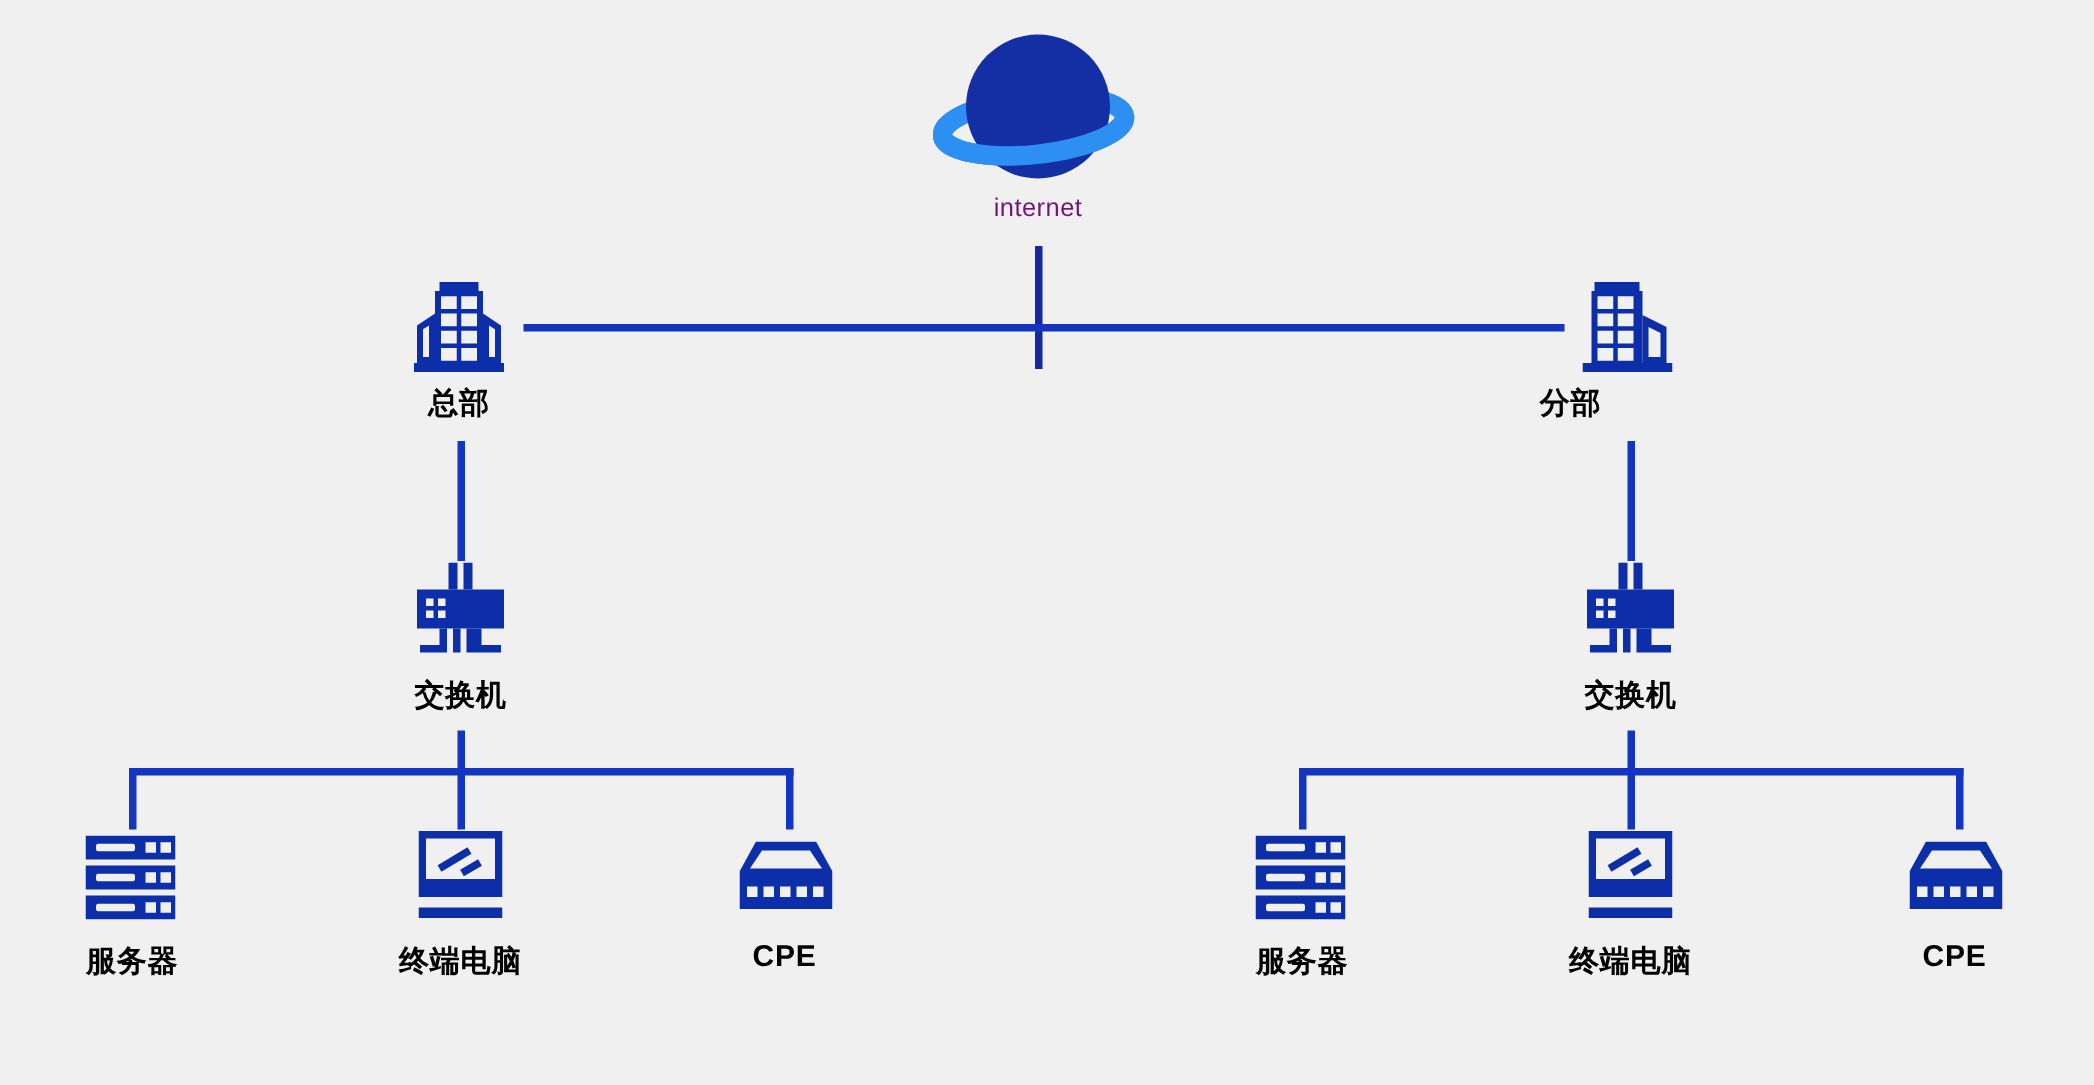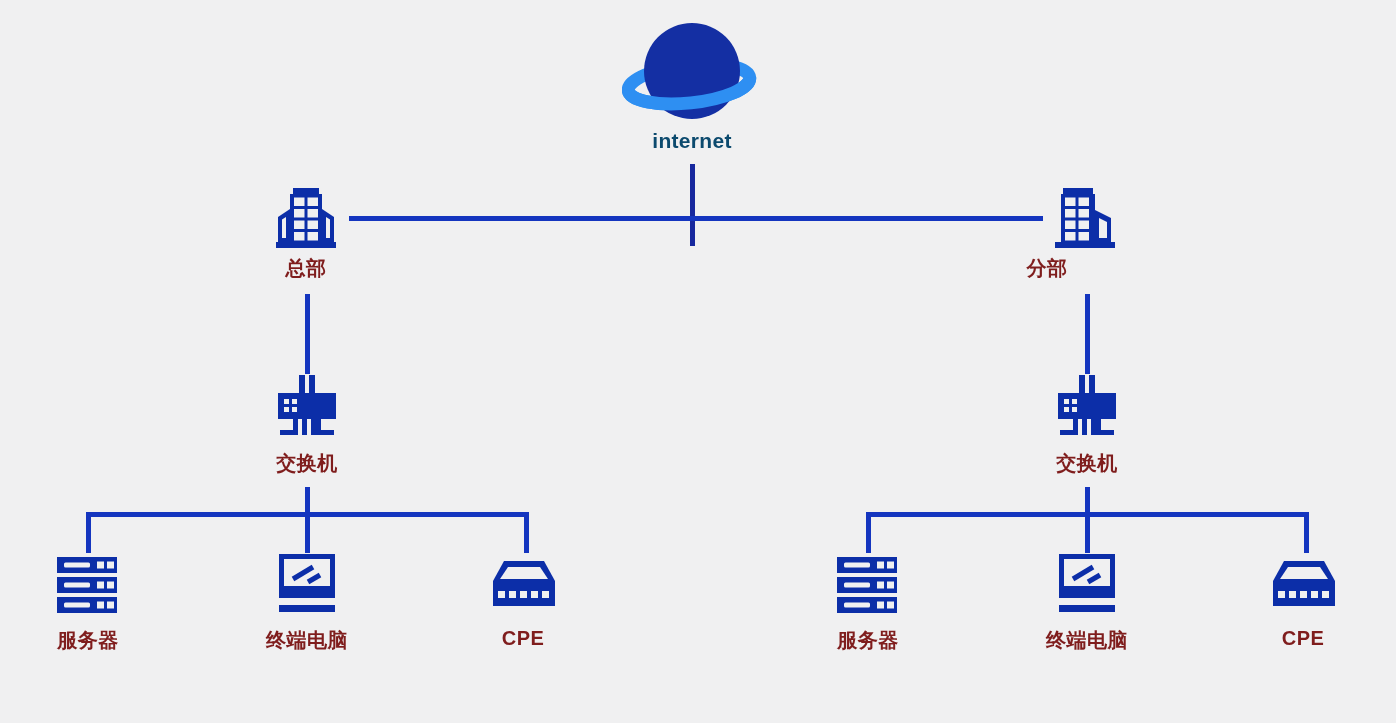--- a/index.html
+++ b/index.html
@@ -13,30 +13,30 @@
     background:#f0f0f1;
     overflow:hidden;
   }
   .abs{position:absolute;}
   .line{position:absolute;background:#1435bf;}
   .line.inet{background:#17289e;}
   .label{
     position:absolute;
     transform:translateX(-50%);
     white-space:nowrap;
-    color:#7f1d1d;
+    color:#000000;
     font-size:20px;
     font-weight:700;
     letter-spacing:0.5px;
   }
   .label.inet{
-    font-weight:700;
-    font-size:21px;
+    font-weight:400;
+    font-size:17px;
     letter-spacing:0.3px;
-    color:#0c4a6e;
+    color:#701a75;
   }
   svg{display:block;}
 </style>
 </head>
 <body>
 
 <div class="canvas">
 
   <div class="abs" style="left:622px;top:14px;width:140px;height:112px;">
     <svg width="140" height="112" viewBox="0 0 140 112">

